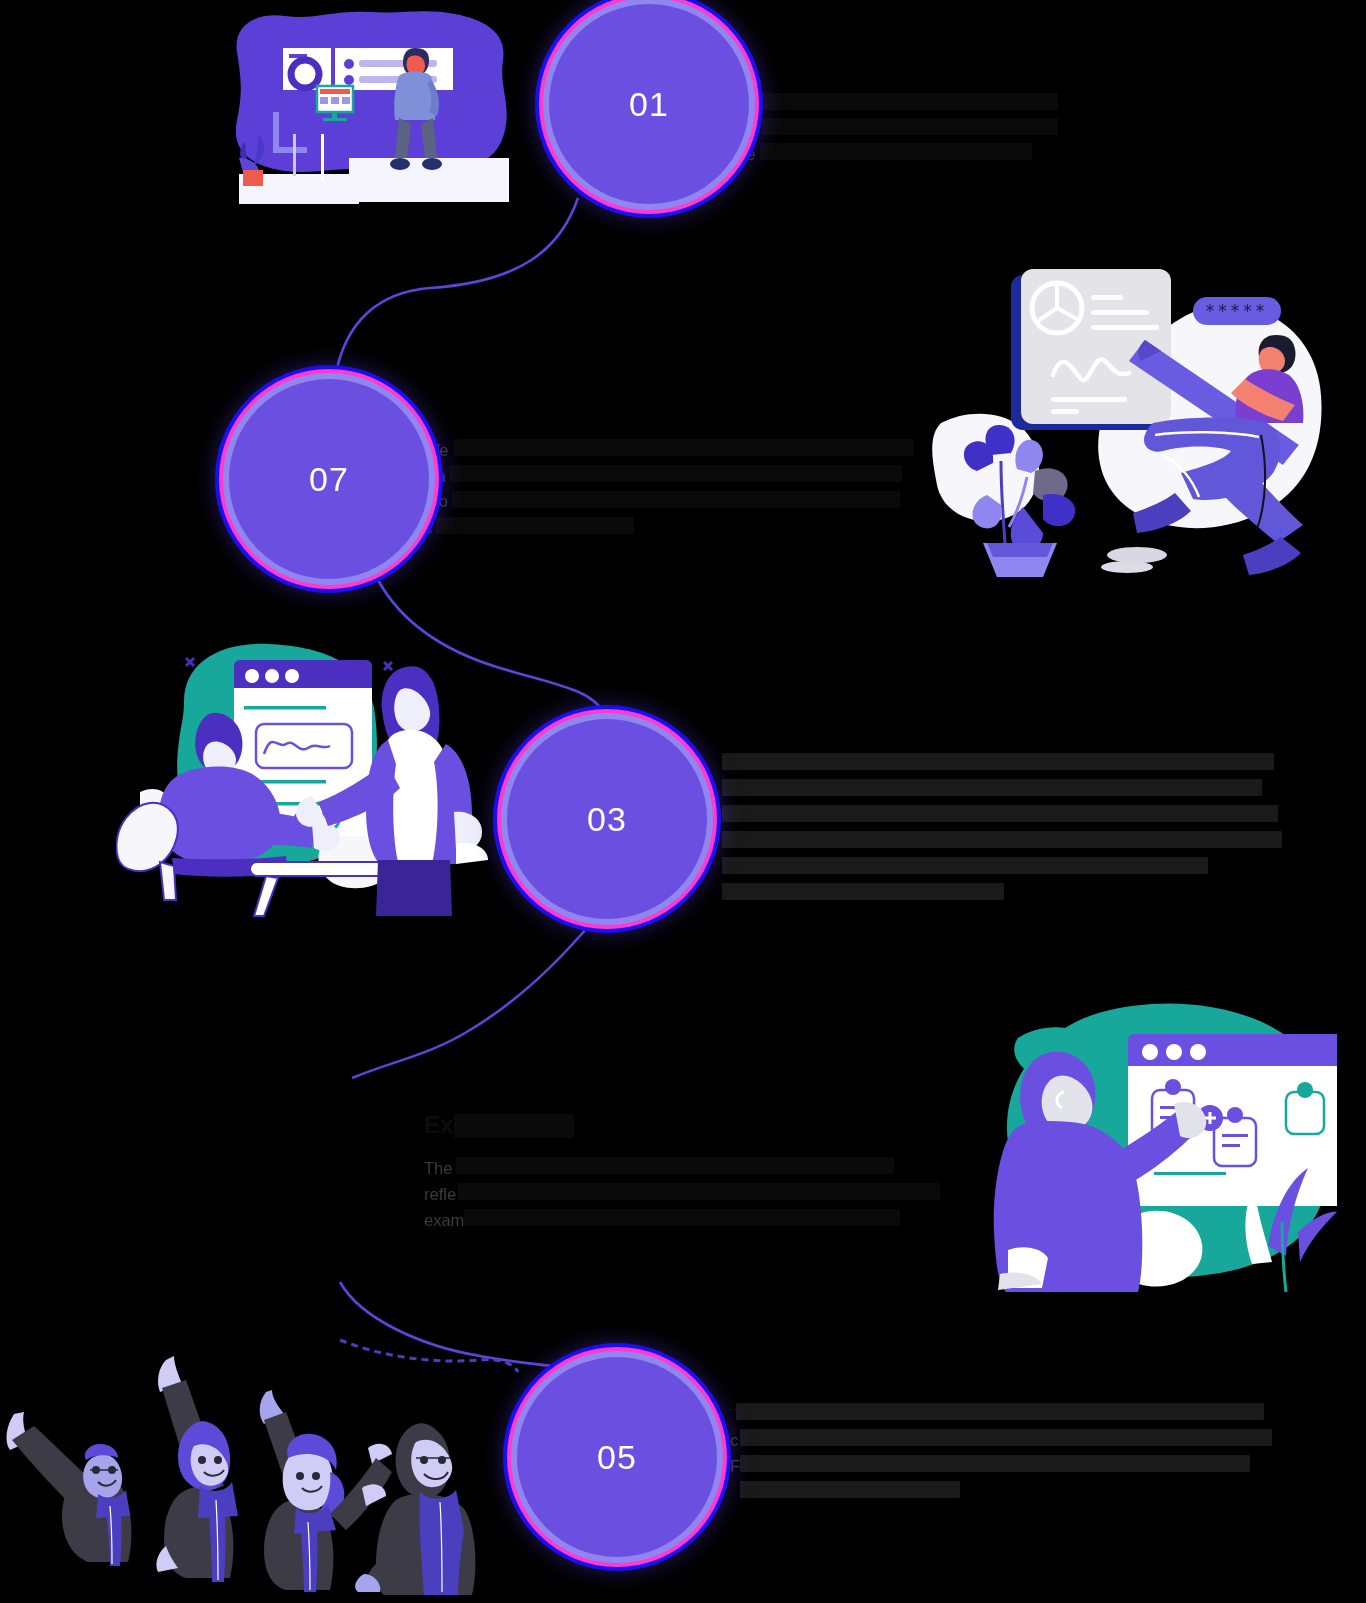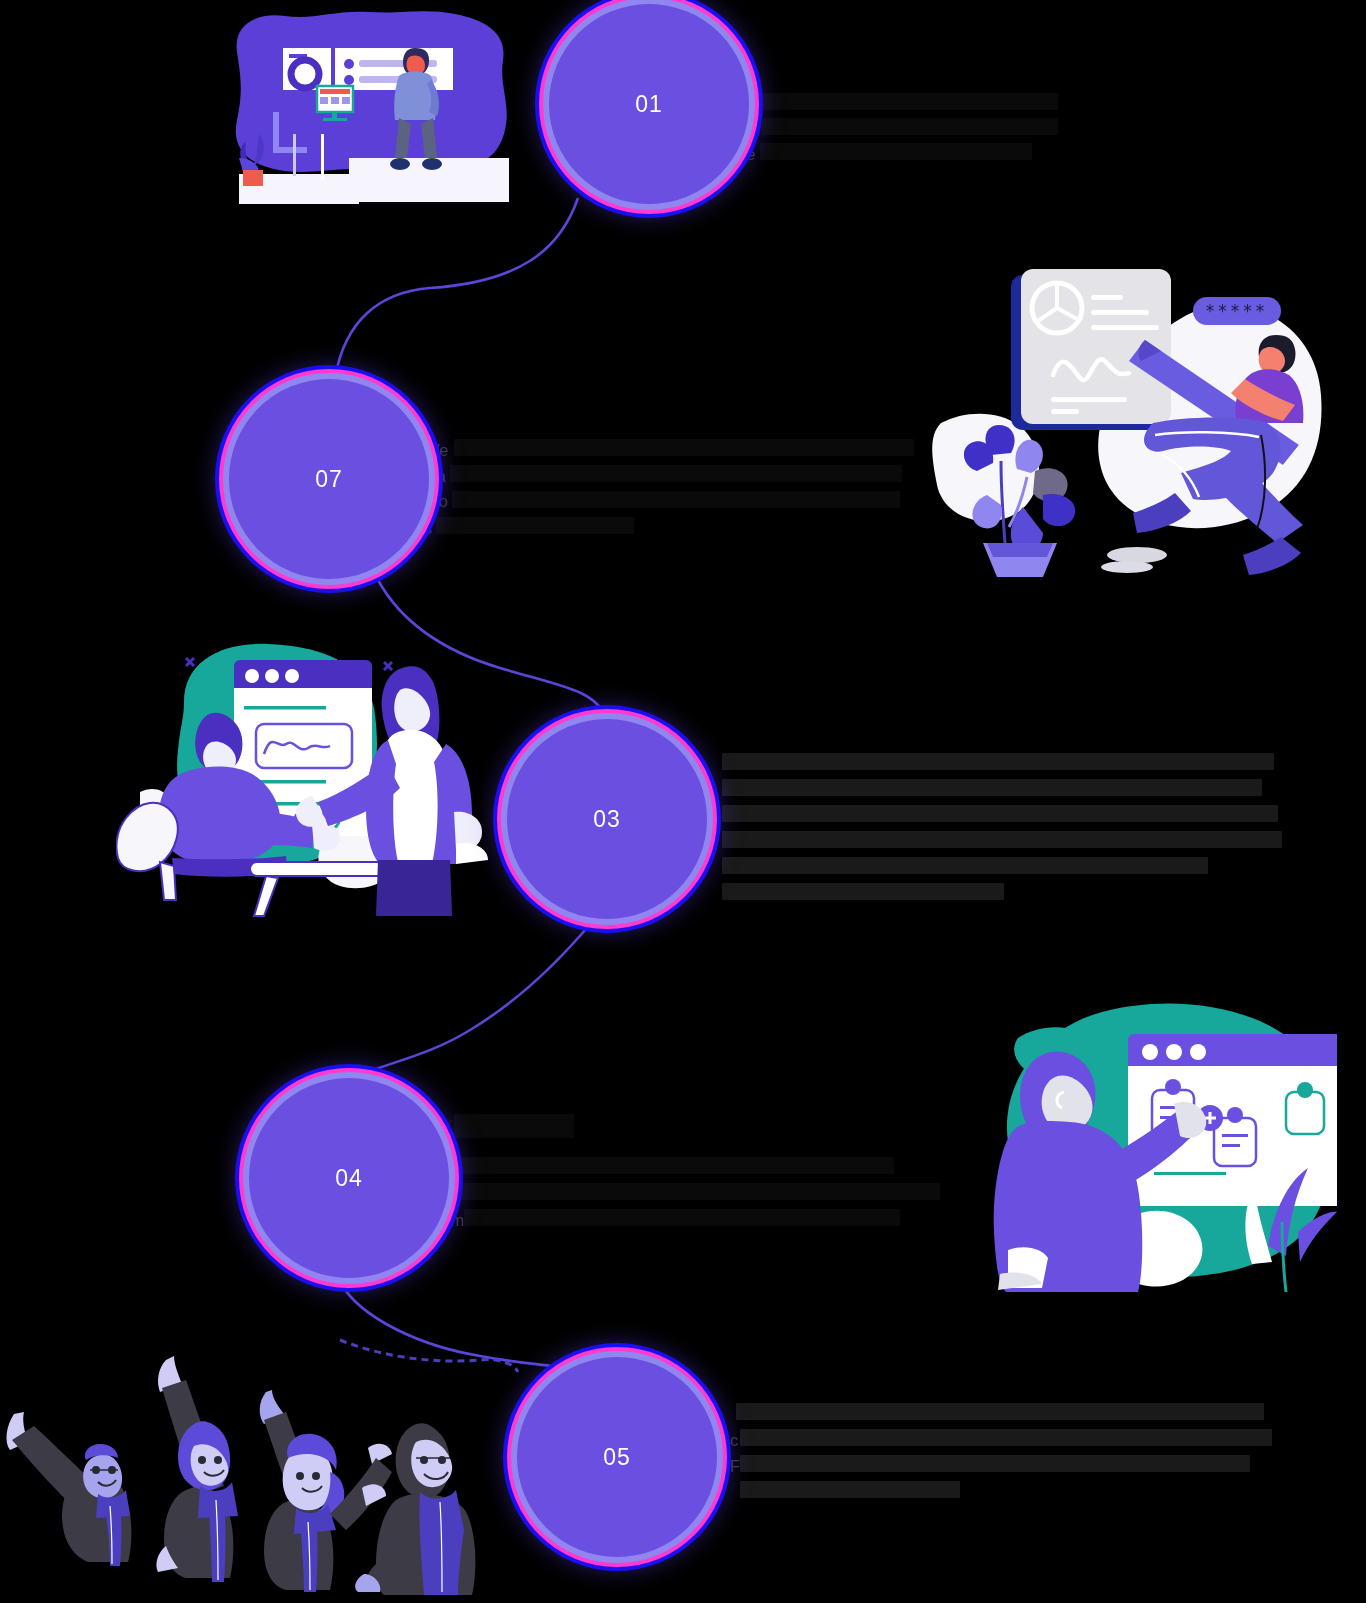--- a/index.html
+++ b/index.html
@@ -10,21 +10,21 @@
   
   .node{position:absolute;width:200px;height:200px;border-radius:50%;
         display:flex;align-items:center;justify-content:center;
         background:#6a4fe0;
         box-shadow:
           0 0 0 6px #8f86ef,
           0 0 0 10px #ff3ad0,
           0 0 0 14px #1a0ff0,
           0 0 26px 10px rgba(90,60,230,.55);
         z-index:5;}
-  .node span{color:#fff;font-size:23px;font-weight:300;letter-spacing:1px;
+  .node span{color:#fff;font-size:34px;font-weight:300;letter-spacing:1px;
              font-family:"Liberation Sans", sans-serif;}
   .n1{left:549px;top:4px;}
   .n2{left:229px;top:379px;}
   .n3{left:507px;top:719px;}
   .n4{left:249px;top:1078px;}
   .n5{left:517px;top:1357px;align-items:center;}
 
   
   .links{position:absolute;inset:0;z-index:2;pointer-events:none;}
 
@@ -356,23 +356,20 @@
 
   <div class="node n1">
     <span>01</span>
   </div>
   <div class="node n2">
     <span>07</span>
   </div>
   <div class="node n3">
     <span>03</span>
   </div>
-  <div class="node n4">
-    <span>04</span>
-  </div>
   <div class="node n5">
     <span>05</span>
   </div>
 
   <div class="block b1">
     <div class="head">D</div>
     <div class="body">
       <div style="position:relative;height:85px;">
         <span style="position:absolute;left:0;top:0;">Th</span>
         <span class="rx" style="left:22px;top:3px;width:298px;height:17px;"></span>

